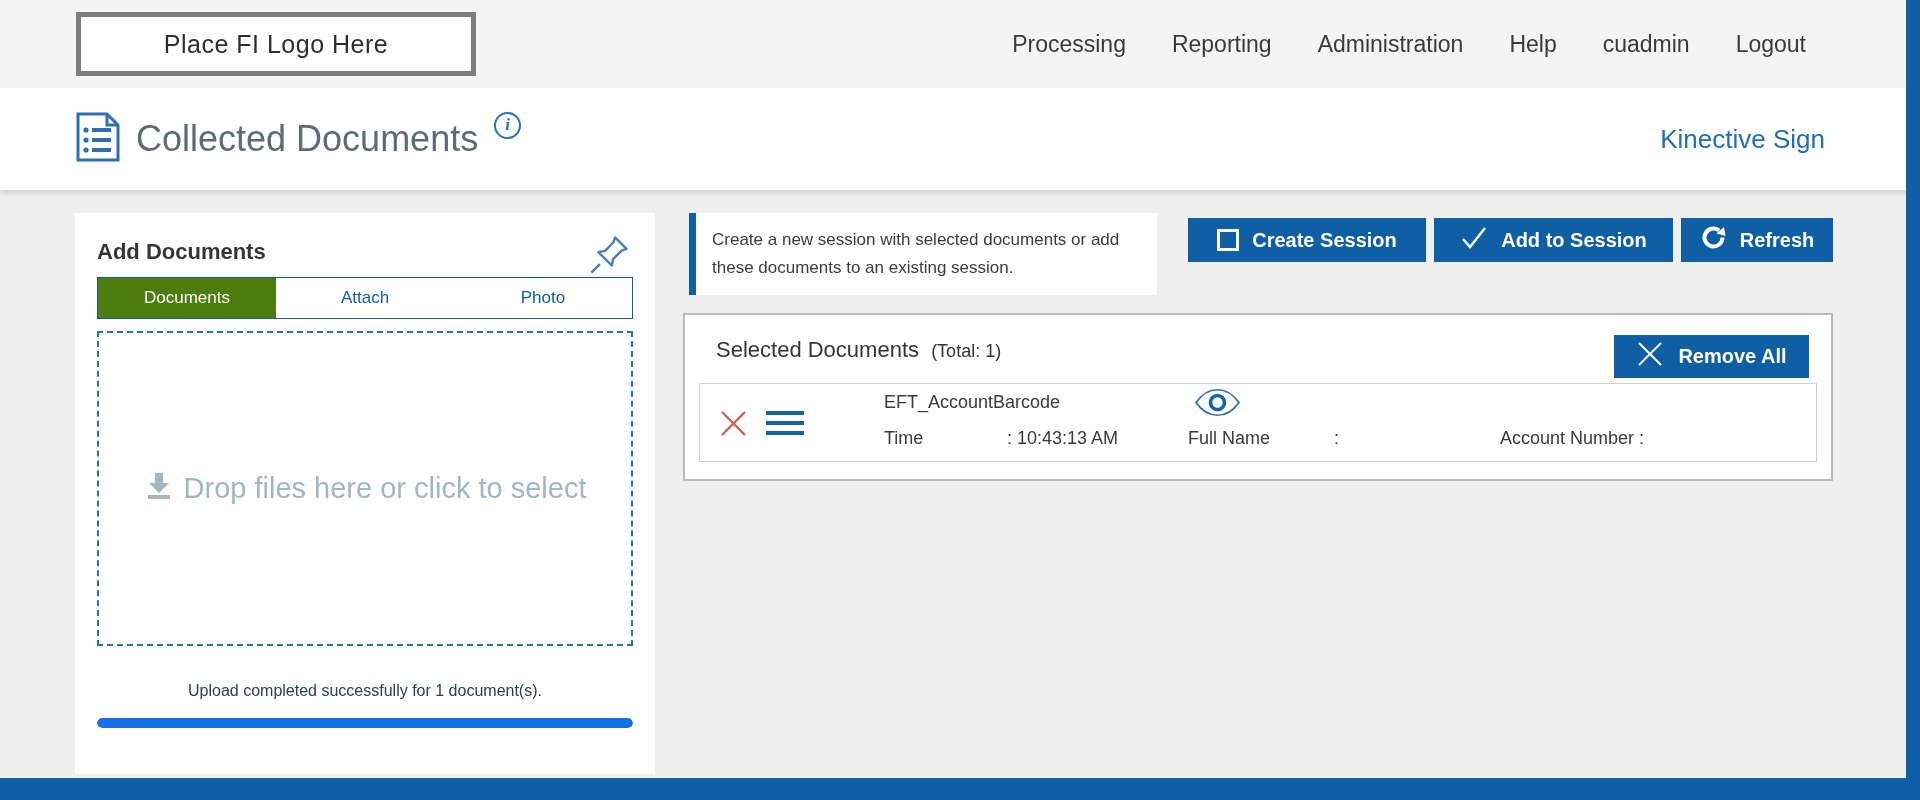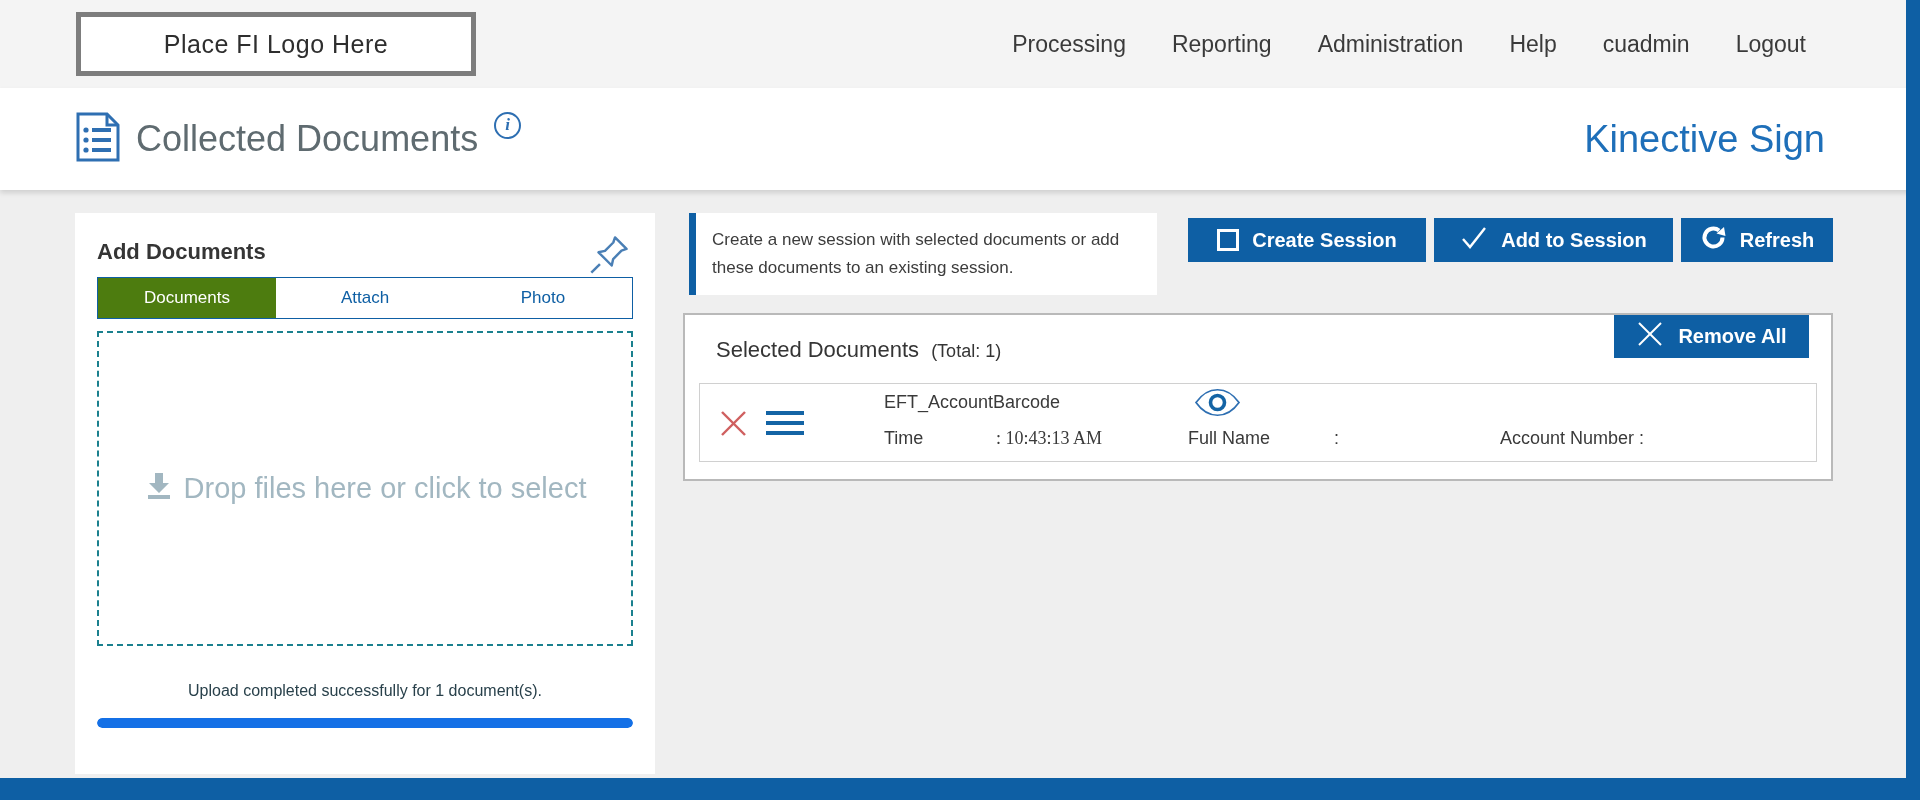--- a/index.html
+++ b/index.html
@@ -32,21 +32,21 @@
     display:flex; align-items:center; padding:0 95px 0 76px;
   }
   .ph-title { font-size:36px; font-weight:400; color:#5f6b70; margin-left:16px; }
   .info-badge {
     width:27px; height:27px; border:2px solid #2e6fb2; border-radius:50%;
     color:#2e6fb2; font-family:"Liberation Serif", serif; font-style:italic; font-weight:bold;
     font-size:17px; display:flex; align-items:center; justify-content:center;
     margin-left:16px; transform:translateY(-14px); cursor:pointer;
   }
   .ph-spacer { flex:1; }
-  .product-name { font-size:38px; color:#1e6fb9; font-weight:400; }
+  .product-name { font-size:26px; color:#1e6fb9; font-weight:400; }
   
   .add-panel {
     position:absolute; left:75px; top:213px; width:580px; height:561px;
     background:#fff; padding:18px 22px 0 22px;
   }
   .add-head { display:flex; align-items:flex-start; justify-content:space-between; height:46px; }
   .add-title { font-size:22px; font-weight:700; color:#353535; padding-top:8px; }
   .pin-btn { cursor:pointer; }
   .tabs { display:flex; height:42px; border:1px solid #0e5fa4; background:#fff; }
   .tab {
@@ -80,35 +80,35 @@
   .btn-refresh { width:152px; }
   .sq-icon { width:22px; height:22px; border:3px solid #fff; display:inline-block; }
   
   .selected-panel {
     position:absolute; left:683px; top:313px; width:1150px; height:168px;
     background:#fff; border:2px solid #b9b9b9;
   }
   .sel-title { position:absolute; left:31px; top:22px; font-size:22px; font-weight:400; color:#353535; }
   .sel-total { font-size:18px; margin-left:6px; }
   .remove-all {
-    position:absolute; right:22px; top:0; width:195px; height:43px;
+    position:absolute; right:22px; top:20px; width:195px; height:43px;
     background:#0e5fa4; color:#fff; border:none; cursor:pointer;
     display:flex; align-items:center; justify-content:center; gap:14px;
     font-size:20px; font-weight:600; font-family:"Liberation Sans", sans-serif;
   }
   .doc-row {
     position:absolute; left:14px; right:14px; top:68px; height:79px;
     background:#fff; border:1px solid #d0d0d0;
   }
   .doc-row span { position:absolute; font-size:18px; color:#3a3a3a; white-space:nowrap; }
   .row-x { left:18px; top:24px; cursor:pointer; }
   .row-drag { left:66px; top:26px; cursor:grab; }
   .doc-name { left:184px; top:8px; }
   .time-label { left:184px; top:44px; }
-  .time-value { left:296px; top:44px;font-family:Liberation Serif, serif; }
+  .time-value { left:307px; top:44px; }
   .row-eye { left:494px; top:4px; cursor:pointer; }
   .fullname-label { left:488px; top:44px; }
   .fullname-value { left:634px; top:44px; }
   .account-label { left:800px; top:44px; }
   
   .bottom-bar { position:absolute; left:0; top:778px; width:1920px; height:22px; background:#0e5fa4; }
   .right-strip { position:absolute; right:0; top:0; width:14px; height:778px; background:#0e5fa4; }
 </style>
 </head>
 <body>

